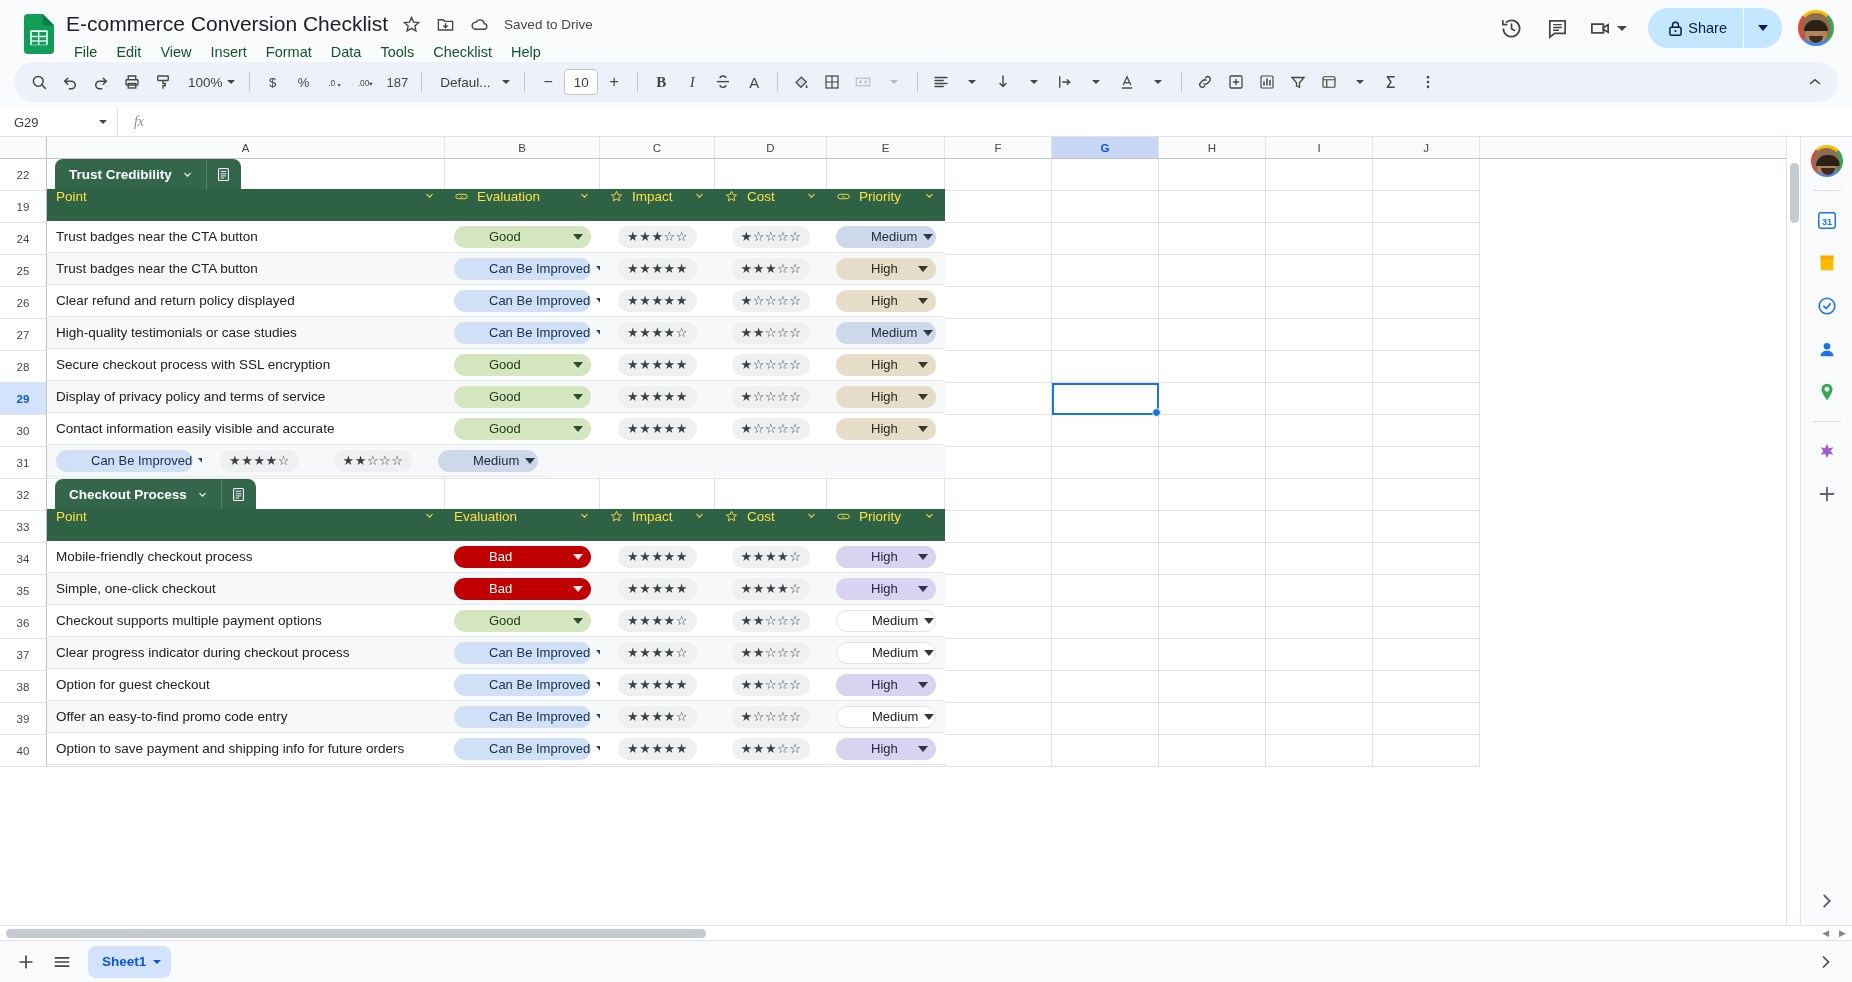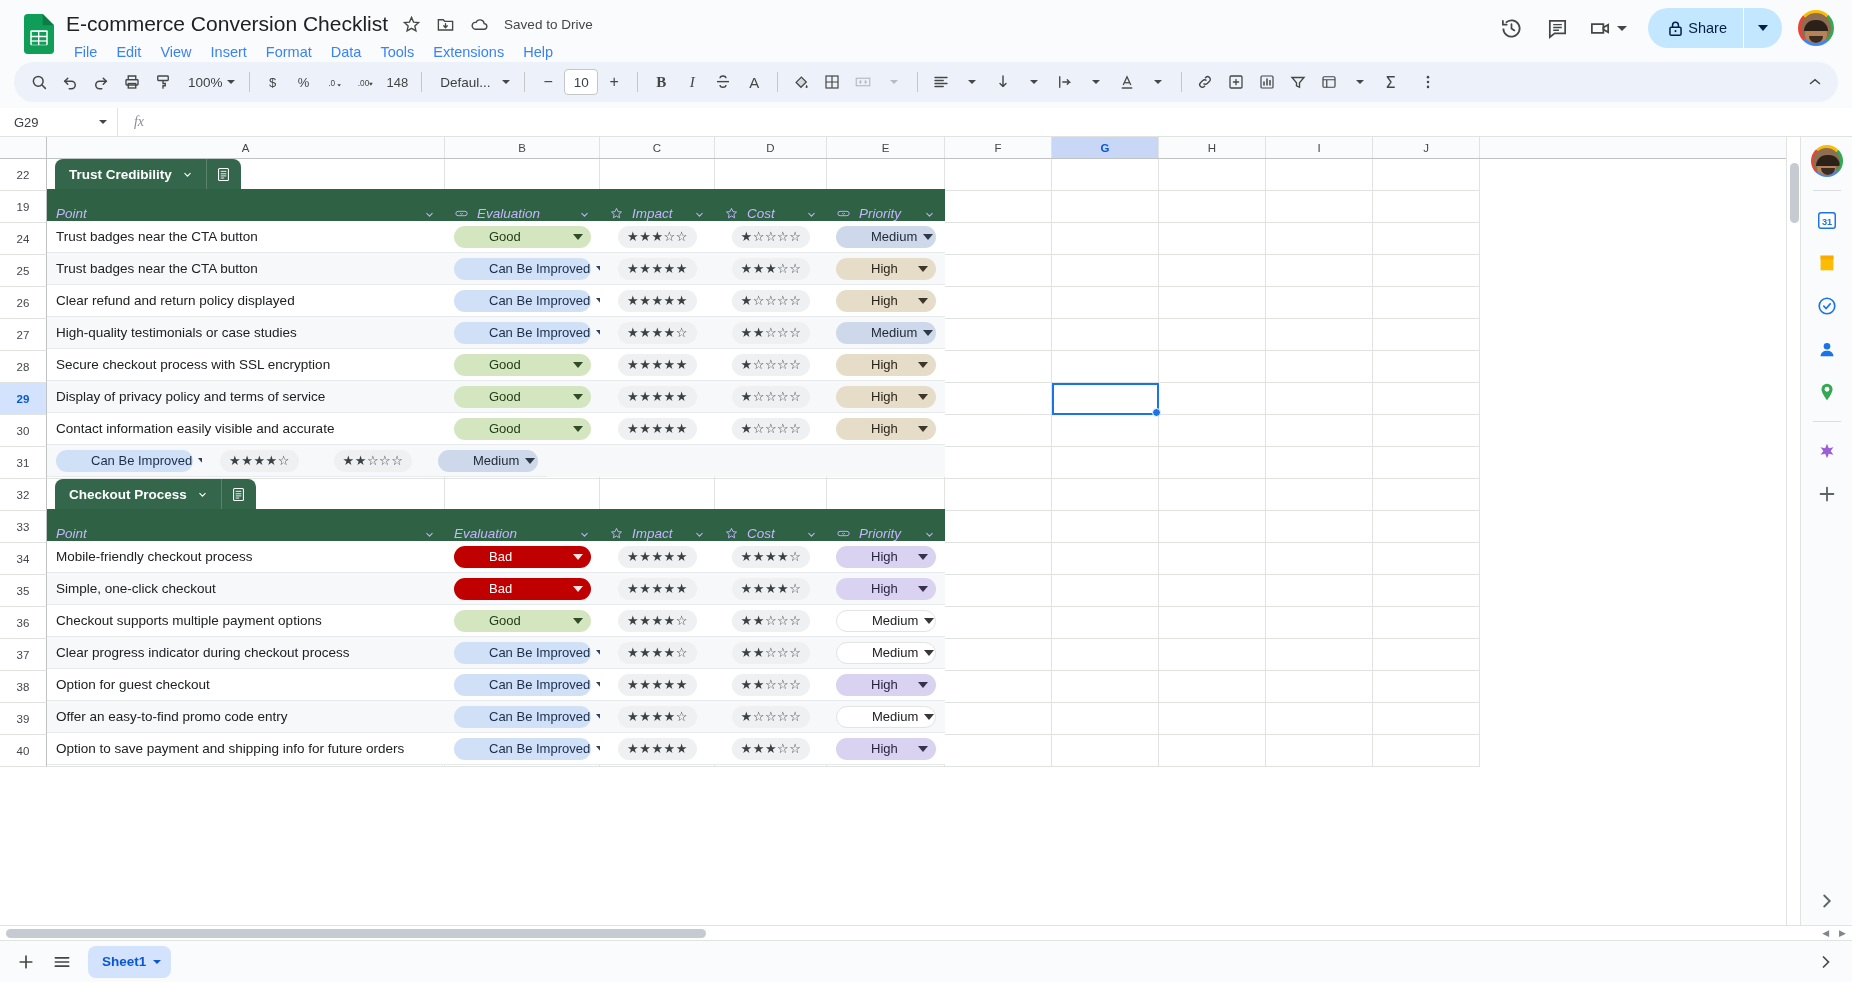--- a/index.html
+++ b/index.html
@@ -15,21 +15,21 @@
   .topbar { height: 62px; display:flex; align-items:flex-start; padding: 8px 14px 0 14px; flex:none; position:relative; }
   .doc-icon { width:34px; height:42px; margin:5px 10px 0 8px; display:flex; align-items:center; justify-content:center; }
   .doc-icon svg { width:30px; height:40px; }
   .title-block { display:flex; flex-direction:column; }
   .title-row { display:flex; align-items:center; gap:12px; height:32px; }
   .doc-title { font-size:21px; color:#202124; letter-spacing:0; white-space:nowrap; }
   .title-icon { width:22px; height:22px; display:flex; align-items:center; justify-content:center; color:#444746; }
   .title-icon svg { width:19px; height:19px; }
   .saved-text { font-size:13.5px; color:#444746; white-space:nowrap; margin-left:2px;}
   .menu-row { display:flex; gap:3px; margin-top:1px; margin-left:0px; }
-  .menu-item { font-size:14.5px; color:#3b82f6; padding:3px 8px; border-radius:5px; cursor:pointer; white-space:nowrap;}
+  .menu-item { font-size:14.5px; color:#14532d; padding:3px 8px; border-radius:5px; cursor:pointer; white-space:nowrap;}
 
   .top-right { position:absolute; right:18px; top:8px; display:flex; align-items:center; gap:6px; }
   .ticon { width:40px; height:40px; border-radius:50%; display:flex; align-items:center; justify-content:center; color:#444746; cursor:pointer; }
   .ticon svg { width:23px; height:23px; }
   .meet-btn { display:flex; align-items:center; height:40px; border-radius:20px; padding:0 4px 0 6px; cursor:pointer; color:#444746;}
   .caret-sm { width:0;height:0;border-left:5px solid transparent;border-right:5px solid transparent;border-top:5px solid #444746; margin:0 5px;}
   .share-wrap { display:flex; align-items:center; background:#c2e7ff; border-radius:20px; height:40px; margin-left:6px; cursor:pointer; overflow:hidden;}
   .share-main { display:flex; align-items:center; gap:3px; padding:0 16px 0 18px; height:100%; }
   .share-main svg { width:19px; height:19px; color:#041e49;}
   .share-label { font-size:14.5px; color:#041e49; font-weight:500; }
@@ -81,21 +81,21 @@
   
   .tbl { position:absolute; left:0; top:0; }
   .chip-head { height:30px; display:flex; align-items:center; background:#33664a; border-radius:8px 8px 0 0; width:fit-content; position:relative; overflow:hidden;}
   .chip-name { display:flex; align-items:center; gap:9px; padding:0 12px 0 14px; height:100%; cursor:pointer;}
   .chip-name .t { font-size:13.5px; color:#fff; font-weight:bold; white-space:nowrap;}
   .chip-div { width:1px; height:30px; background:#5a8469;}
   .chip-btn { width:34px; height:30px; display:flex; align-items:center; justify-content:center; cursor:pointer;}
   .chip-btn svg { width:17px; height:17px; color:#fff;}
 
   .thead { display:flex; background:#2f6145; height:32px; }
-  .th { display:flex; align-items:flex-end; height:32px; color:#c4b5fd; font-size:13.5px; padding:0 9px; position:relative; cursor:pointer;font-style:italic;}
+  .th { display:flex; align-items:flex-start; height:32px; color:#fde047; font-size:13.5px; padding:0 9px; position:relative; cursor:pointer;}
   .th .lbl { flex:1; }
   .th .ic { width:18px; display:flex; align-items:center; margin-right:5px;}
   .th .ic svg { width:15px;height:15px;}
   .th .ch { opacity:.95; }
   .trow { display:flex; height:32px; align-items:center; background:#fff; }
   .trow.alt { background:#f6f8f9; }
   .tcell { height:32px; display:flex; align-items:center; padding:0 9px; font-size:13.5px; color:#202124; border-bottom:1px solid #e6eaed; overflow:hidden; white-space:nowrap;}
   .tcell.center { justify-content:center; }
   .pill { height:22px; border-radius:11px; display:flex; align-items:center; padding:0 8px 0 11px; font-size:13px; width:100%; justify-content:space-between; cursor:pointer;}
   .pill .pl { white-space:nowrap;margin-left:24px; }
@@ -166,21 +166,21 @@
       <div class="saved-text">Saved to Drive</div>
     </div>
     <div class="menu-row">
       <div class="menu-item">File</div>
       <div class="menu-item">Edit</div>
       <div class="menu-item">View</div>
       <div class="menu-item">Insert</div>
       <div class="menu-item">Format</div>
       <div class="menu-item">Data</div>
       <div class="menu-item">Tools</div>
-      <div class="menu-item">Extensions</div>
+      <div class="menu-item">Checklist</div>
       <div class="menu-item">Help</div>
     </div>
   </div>
 
   <div class="top-right">
     <div class="ticon">
       <svg viewBox="0 0 24 24" fill="none" stroke="currentColor" stroke-width="1.8">
           <path d="M3.5 12a8.5 8.5 0 1 0 2.6-6.1"></path>
           <path d="M3 4v4h4" stroke-linecap="round"></path>
           <path d="M12 7.5V12l3 2" stroke-linecap="round"></path>
@@ -266,21 +266,21 @@
           <text x="3" y="17" font-size="11" font-family="Liberation Sans">.0</text>
           <path d="M15 15l2.5 3 2.5-3z"></path>
         </svg>
       </div>
   <div class="tb">
         <svg viewBox="0 0 24 24" fill="currentColor">
           <text x="1" y="17" font-size="11" font-family="Liberation Sans">.00</text>
           <path d="M16 14l2.5 4 2.5-4z" transform="translate(0,-1)"></path>
         </svg>
       </div>
-  <div class="tb">148</div>
+  <div class="tb">187</div>
   <div class="tb-sep"></div>
   <div class="font-box">
     <span style="flex:1">Defaul...</span>
     <span class="caret-tri"></span>
   </div>
   <div class="tb-sep"></div>
   <div class="tb" style="font-size:16px">−</div>
   <div class="fsize">10</div>
   <div class="tb" style="font-size:16px">+</div>
   <div class="tb-sep"></div>

